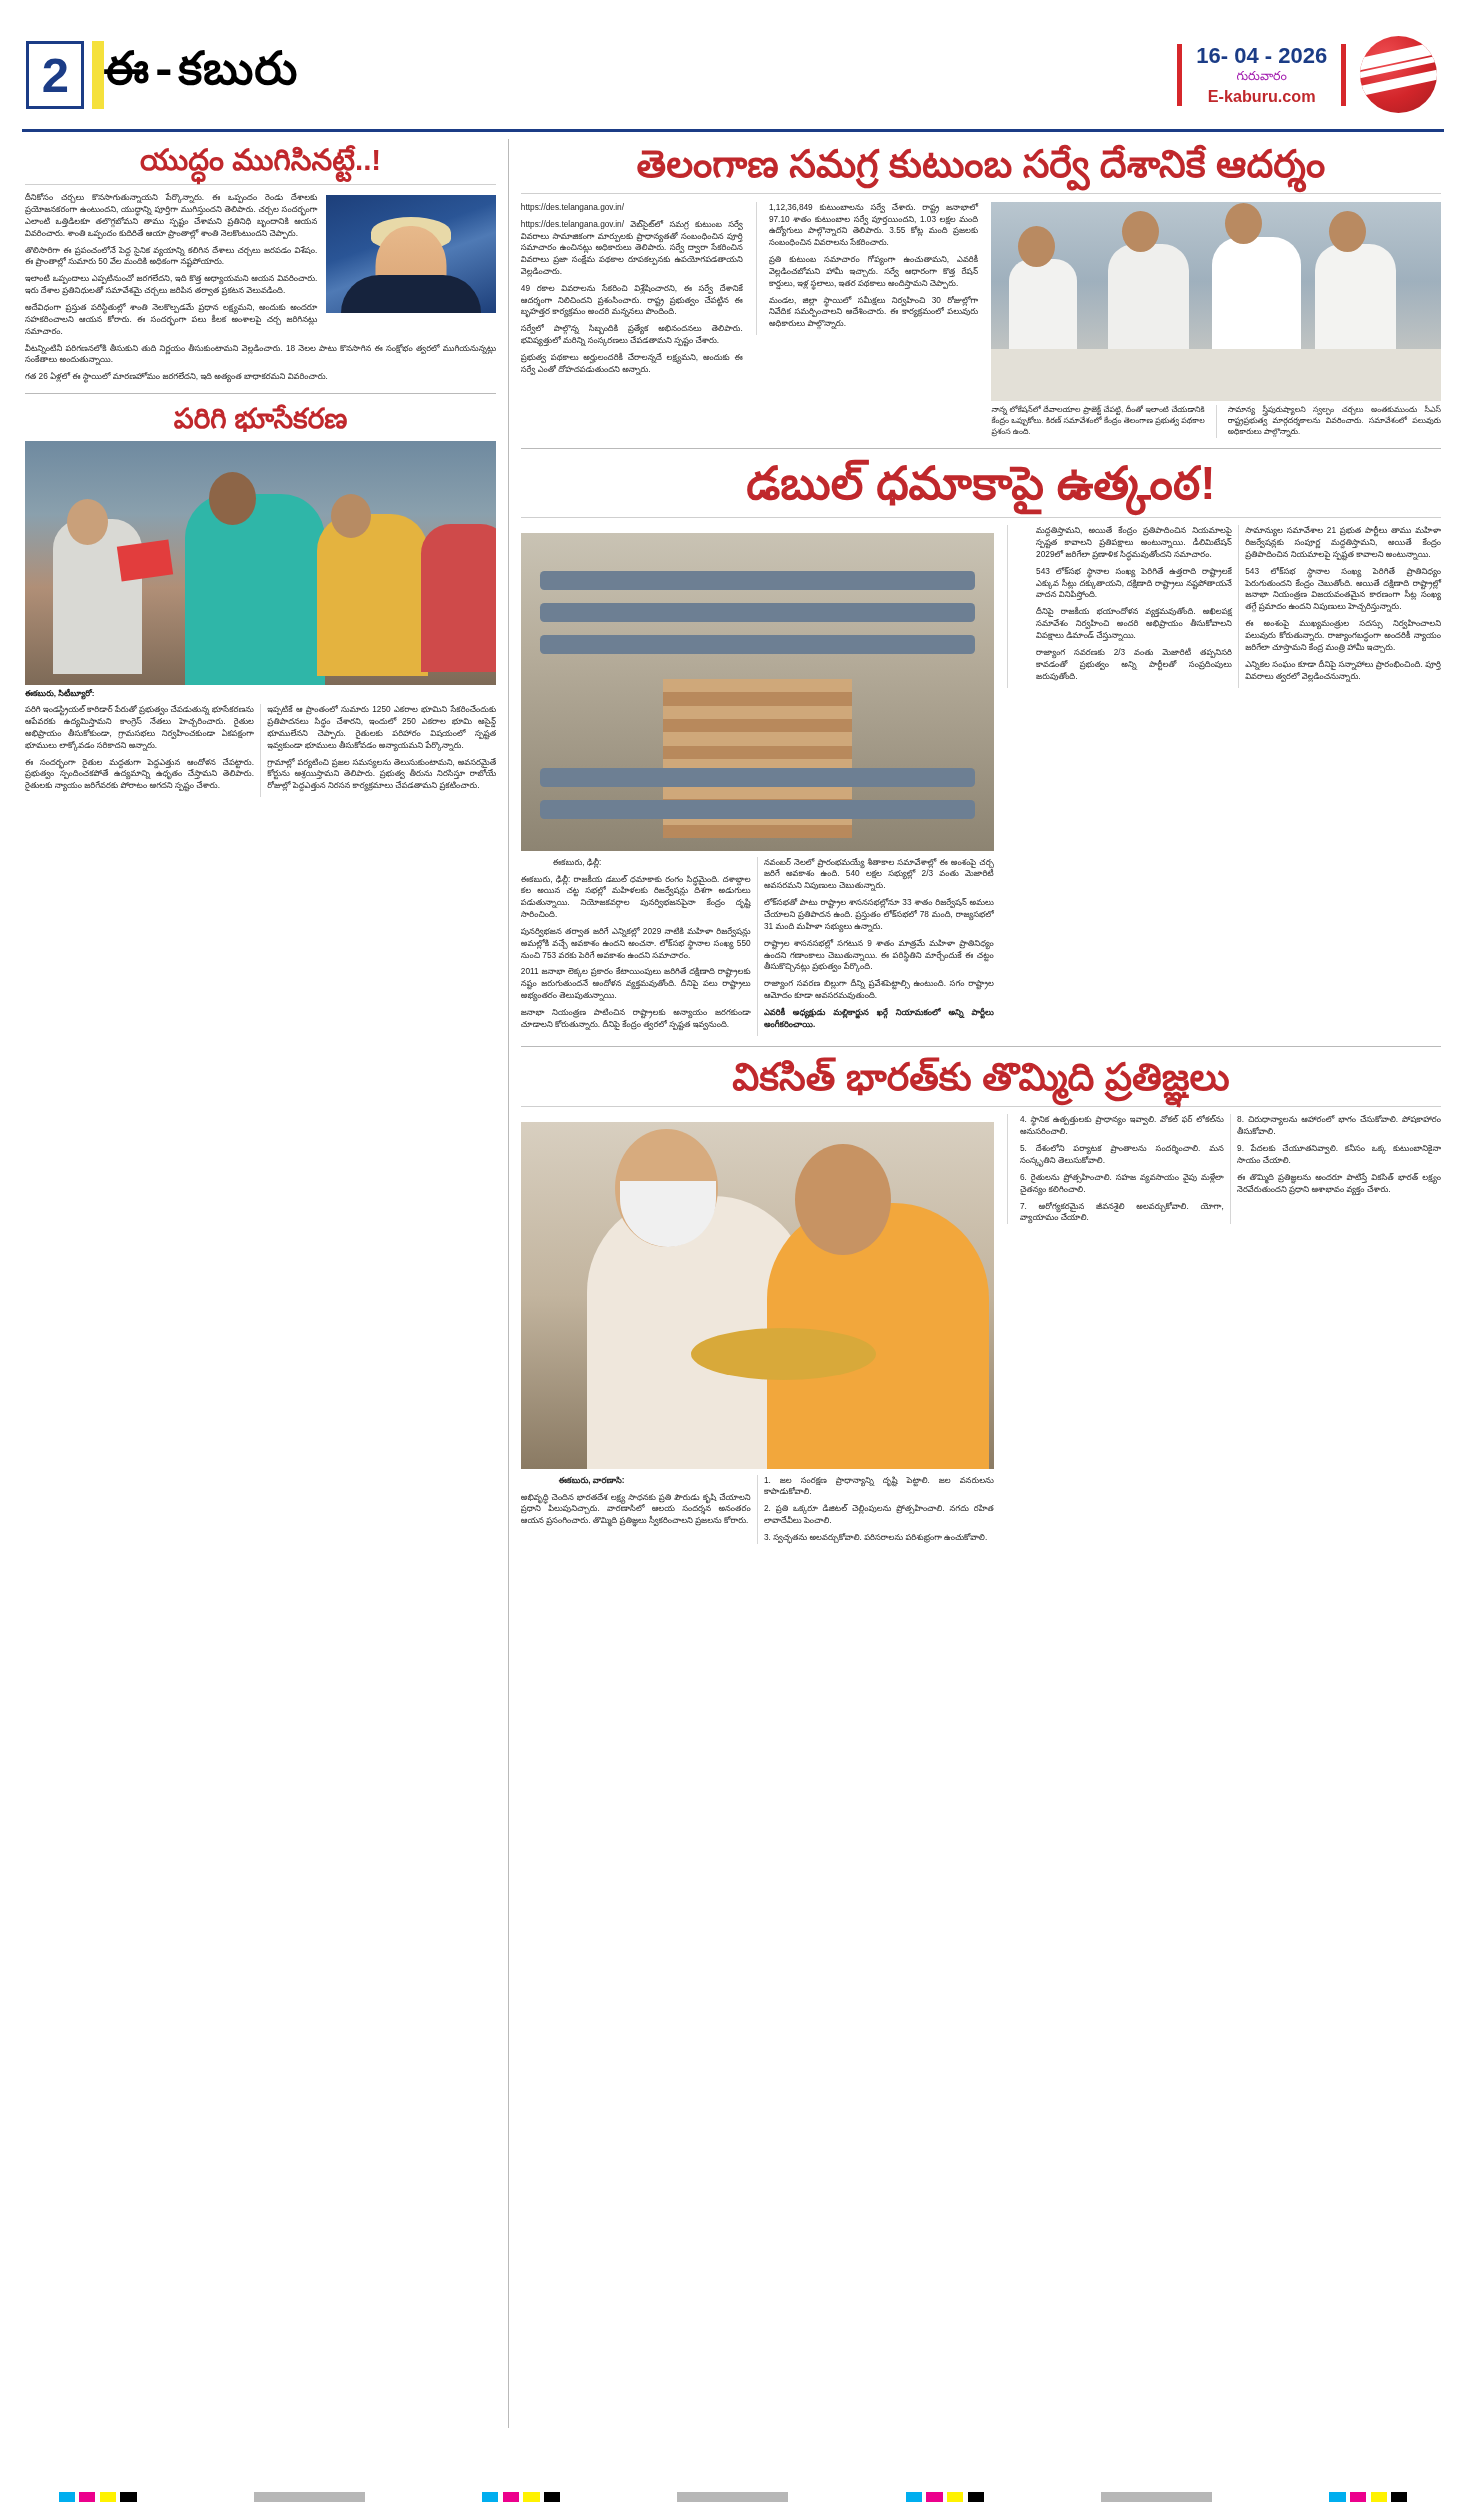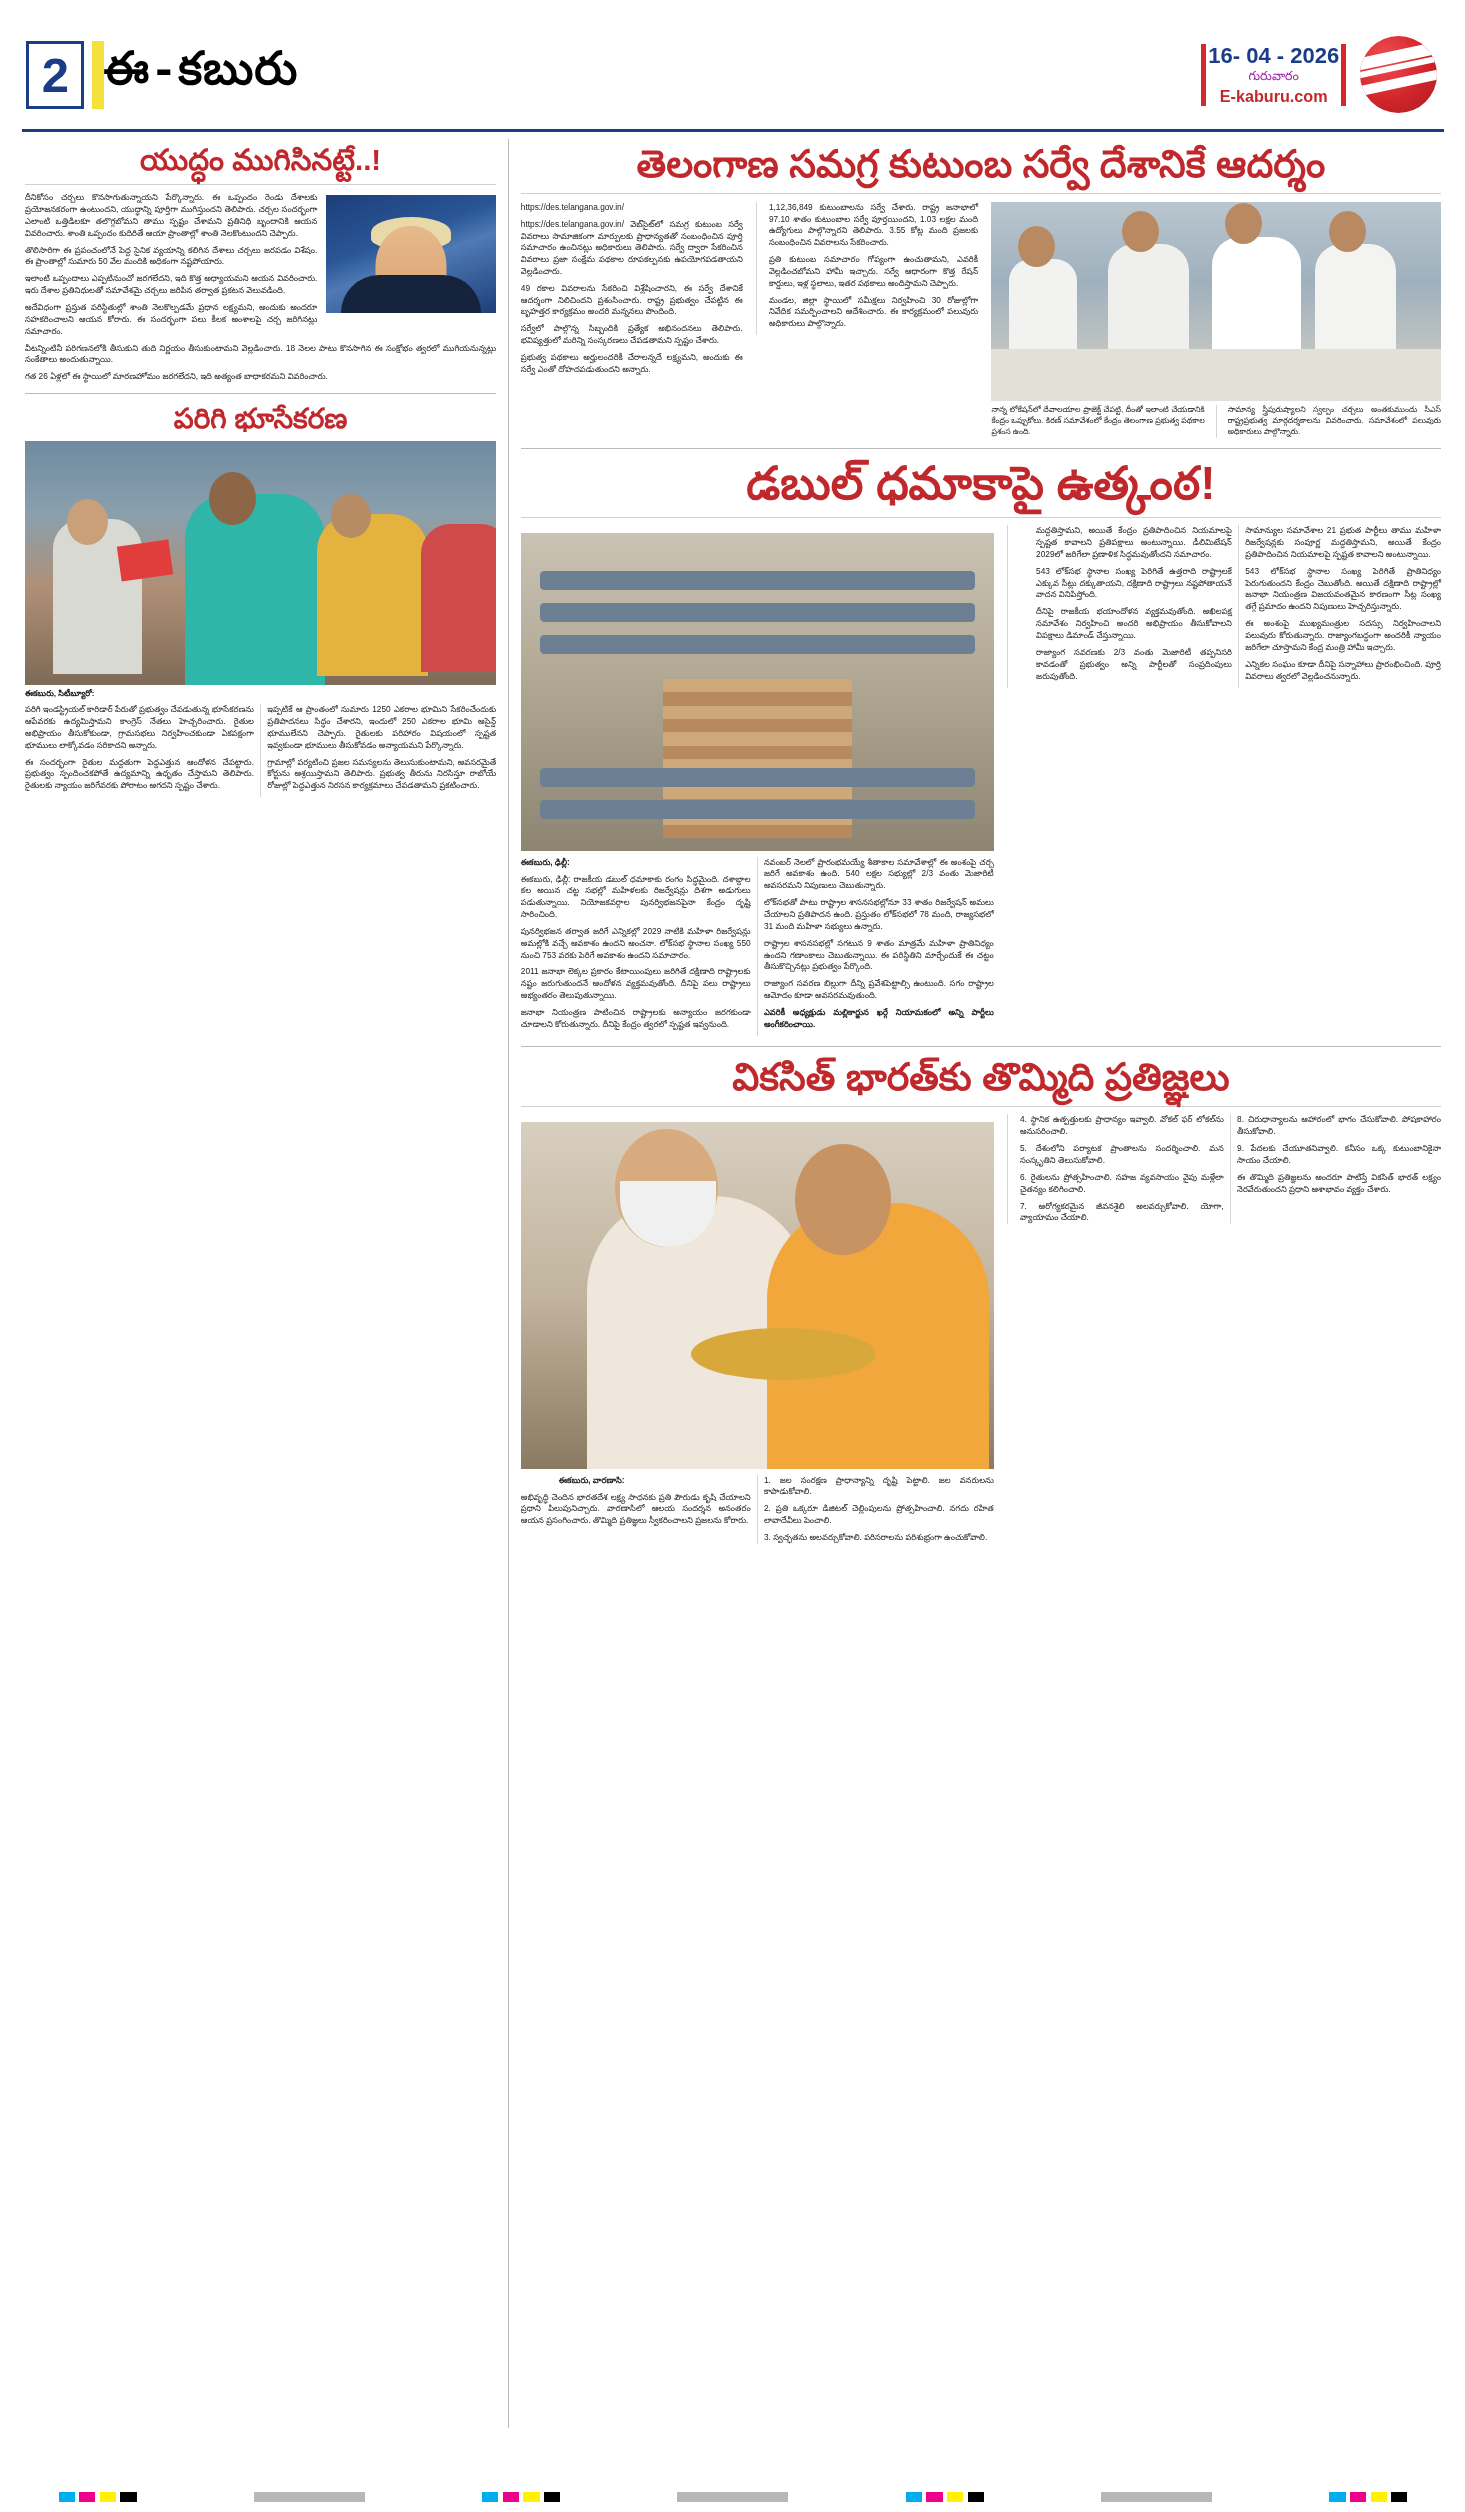--- a/index.html
+++ b/index.html
@@ -36,21 +36,21 @@
     width:11.8px; height:68px; background:#f5e13c; margin-left:7.4px;
   }
   .nameplate {
     flex:1; text-align:left;
     color:#000000;
     font-size:46px; font-weight:bold;
     letter-spacing:0.7px;
     font-family:Liberation Mono, monospace;
   }
   .date-block {
-    display:flex; align-items:center; gap:2px;
+    display:flex; align-items:center; gap:14px;
     margin-right:13.3px;
   }
   .red-rule { width:5.2px; height:62px; background:#d6272b; }
   .date-inner { text-align:center; color:#c0282c; line-height:1.15; }
   .date-inner .d1 { font-size:22px; font-weight:bold; color:#1b3c86; }
   .date-inner .d2 { font-size:12.6px; color:#a21caf; }
   .date-inner .d3 { font-size:16.2px; font-weight:bold; color:#c0282c; margin-top:4.4px; }
   .logo-globe {
     width:77px; height:77px; border-radius:50%;
     background:radial-gradient(circle at 32% 30%, #f04e52 0%, #d2252a 55%, #a81d21 100%);
@@ -309,21 +309,21 @@
         <div style="flex:0 0 473px;">
           <div class="photo ph-parliament">
             <div class="bench" style="top:12%;"></div>
             <div class="bench" style="top:22%;"></div>
             <div class="bench" style="top:32%;"></div>
             <div class="floor"></div>
             <div class="bench" style="top:74%;"></div>
             <div class="bench" style="top:84%;"></div>
           </div>
           <div class="body-text cols2">
-            <p style="font-weight:bold;">ఈకబురు, ఢిల్లీ:</p>
+            <p style="font-weight:normal;margin-left:32px;">ఈకబురు, ఢిల్లీ:</p>
             <p>ఈకబురు, ఢిల్లీ: రాజకీయ డబుల్ ధమాకాకు రంగం సిద్ధమైంది. దశాబ్దాల కల అయిన చట్ట సభల్లో మహిళలకు రిజర్వేషన్లు దిశగా అడుగులు పడుతున్నాయి. నియోజకవర్గాల పునర్విభజనపైనా కేంద్రం దృష్టి సారించింది.</p>
             <p>పునర్విభజన తర్వాత జరిగే ఎన్నికల్లో 2029 నాటికి మహిళా రిజర్వేషన్లు అమల్లోకి వచ్చే అవకాశం ఉందని అంచనా. లోక్‌సభ స్థానాల సంఖ్య 550 నుంచి 753 వరకు పెరిగే అవకాశం ఉందని సమాచారం.</p>
             <p>2011 జనాభా లెక్కల ప్రకారం కేటాయింపులు జరిగితే దక్షిణాది రాష్ట్రాలకు నష్టం జరుగుతుందనే ఆందోళన వ్యక్తమవుతోంది. దీనిపై పలు రాష్ట్రాలు అభ్యంతరం తెలుపుతున్నాయి.</p>
             <p>జనాభా నియంత్రణ పాటించిన రాష్ట్రాలకు అన్యాయం జరగకుండా చూడాలని కోరుతున్నారు. దీనిపై కేంద్రం త్వరలో స్పష్టత ఇవ్వనుంది.</p>
             <p>నవంబర్ నెలలో ప్రారంభమయ్యే శీతాకాల సమావేశాల్లో ఈ అంశంపై చర్చ జరిగే అవకాశం ఉంది. 540 లక్షల సభ్యుల్లో 2/3 వంతు మెజారిటీ అవసరమని నిపుణులు చెబుతున్నారు.</p>
             <p>లోక్‌సభతో పాటు రాష్ట్రాల శాసనసభల్లోనూ 33 శాతం రిజర్వేషన్ అమలు చేయాలని ప్రతిపాదన ఉంది. ప్రస్తుతం లోక్‌సభలో 78 మంది, రాజ్యసభలో 31 మంది మహిళా సభ్యులు ఉన్నారు.</p>
             <p>రాష్ట్రాల శాసనసభల్లో సగటున 9 శాతం మాత్రమే మహిళా ప్రాతినిధ్యం ఉందని గణాంకాలు చెబుతున్నాయి. ఈ పరిస్థితిని మార్చేందుకే ఈ చట్టం తీసుకొచ్చినట్లు ప్రభుత్వం పేర్కొంది.</p>
             <p>రాజ్యాంగ సవరణ బిల్లుగా దీన్ని ప్రవేశపెట్టాల్సి ఉంటుంది. సగం రాష్ట్రాల ఆమోదం కూడా అవసరమవుతుంది.</p>
             <p style="font-weight:bold;">ఎవరికీ అధ్యక్షుడు మల్లికార్జున ఖర్గే నియామకంలో అన్ని పార్టీలు అంగీకరించాయి.</p>
           </div>

